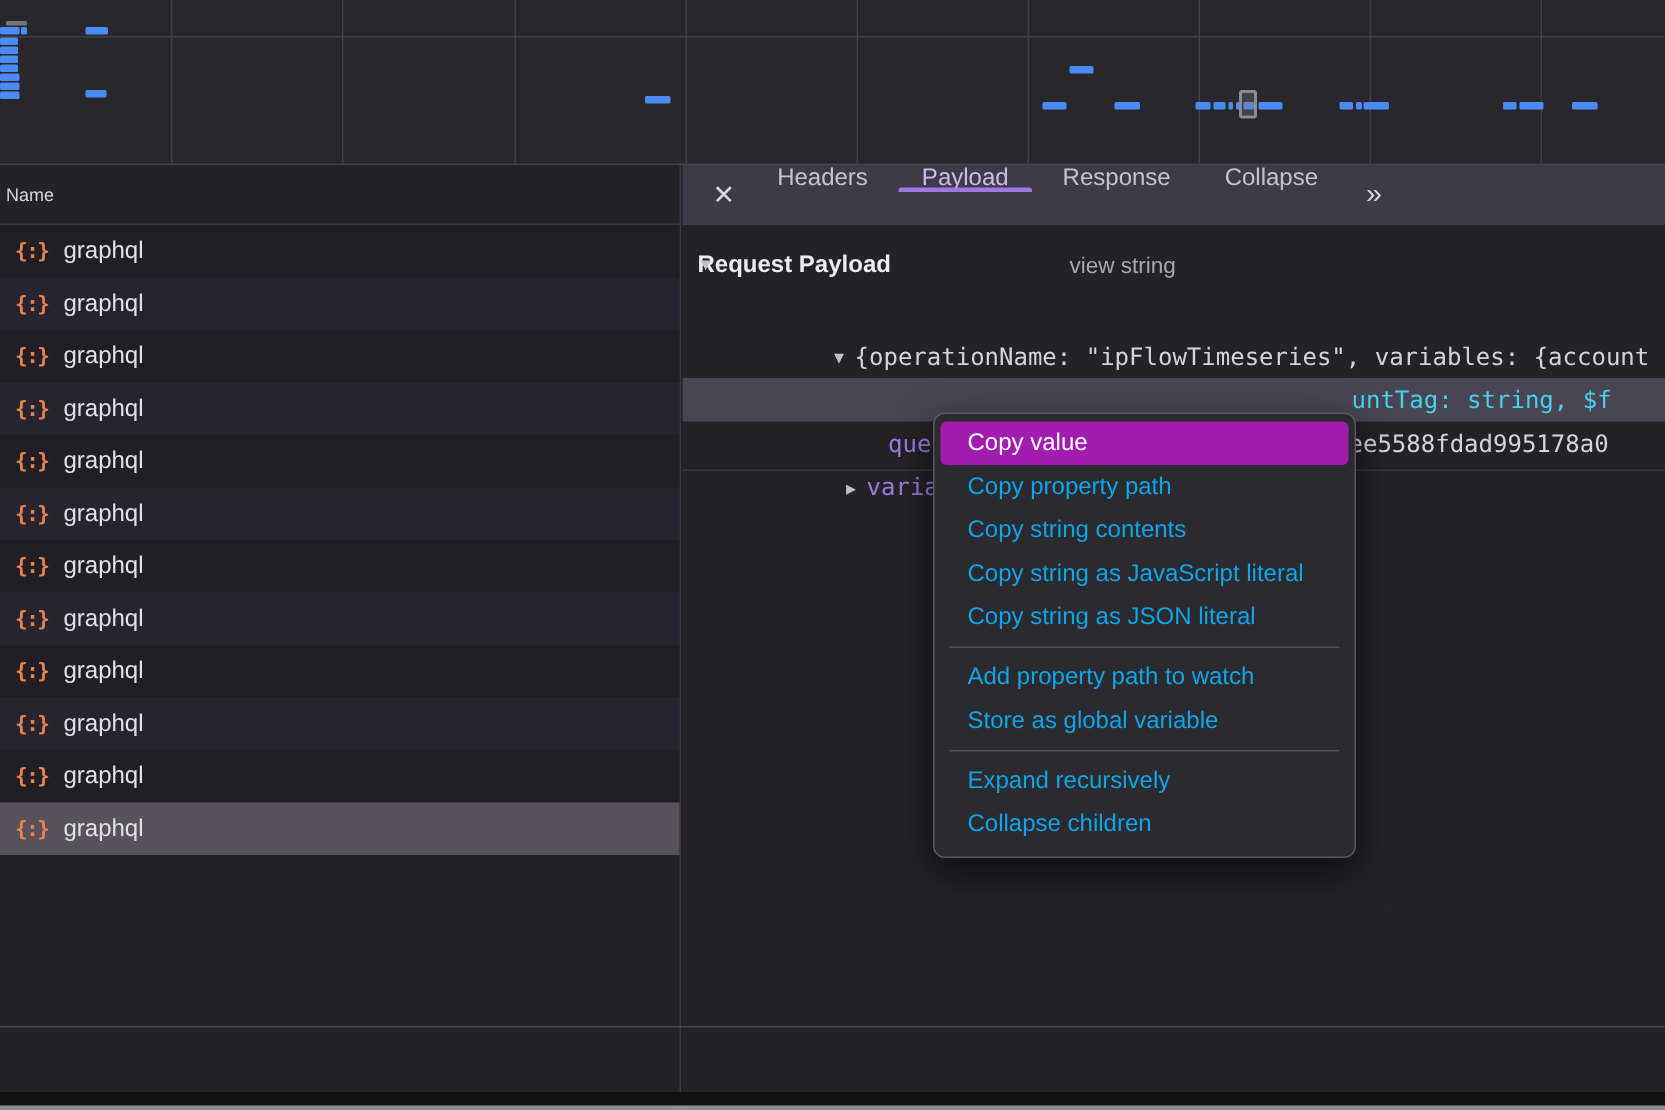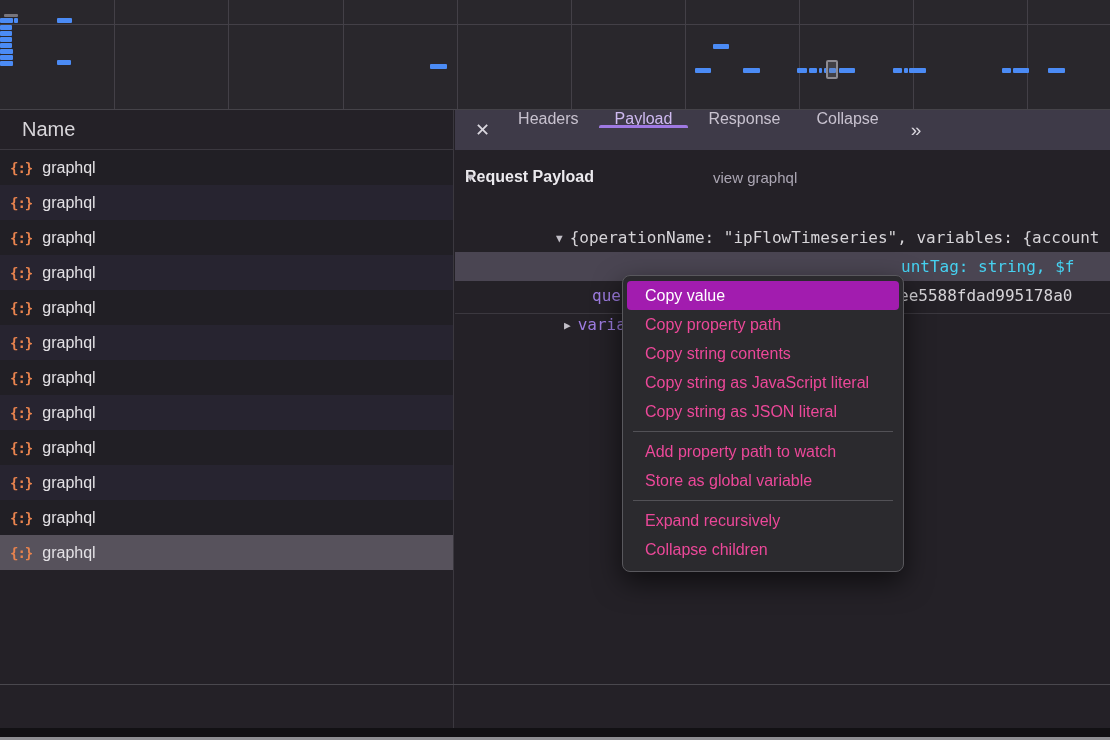--- a/index.html
+++ b/index.html
@@ -11,22 +11,22 @@
             border-bottom:1px solid #454349;box-sizing:border-box;}
   .gridline-v{position:absolute;top:0;bottom:0;width:1px;background:#434047;}
   .gridline-h{position:absolute;left:0;right:0;top:24px;height:1px;background:#434047;}
   .net-bar{position:absolute;background:#4b8bf5;border-radius:1px;}
   .net-bar.gray{background:#77757c;}
   .ov-marker{position:absolute;border:2px solid #8d8b92;background:rgba(130,128,136,.28);border-radius:2px;box-sizing:border-box;}
 
   
   .left-panel{position:absolute;left:0;top:110px;width:454px;bottom:0;
               border-right:1px solid #3b383f;box-sizing:border-box;background:#242127;}
-  .panel-header{height:40px;display:flex;align-items:center;padding-left:22px;
-                border-bottom:1px solid #3b383f;box-sizing:border-box;color:#d8d6da;font-size:20px;}
+  .panel-header{height:40px;display:flex;align-items:center;padding-left:4px;
+                border-bottom:1px solid #3b383f;box-sizing:border-box;color:#d8d6da;font-size:12px;}
   .req-row{height:35px;display:flex;align-items:center;padding-left:10px;gap:10px;
            color:#e3e1e5;font-size:16px;}
   .req-row.odd{background:#211f25;}
   .req-row.even{background:#272430;}
   .req-row.selected{background:#57525c;}
   .json-icon{font-family:"DejaVu Sans Mono",monospace;font-size:14px;font-weight:bold;
              color:#e8834e;letter-spacing:-1px;}
 
   
   .right-panel{position:absolute;left:455px;top:110px;right:0;bottom:0;background:#242127;}
@@ -52,21 +52,21 @@
   .key{color:#9d7ce0;} .str{color:#46d1f0;}
   .row-query{background:#4a4552;}
   .frag-right{position:absolute;top:0;}
   .section-bottom{height:1px;background:#3b383f;margin-top:3px;}
 
   
   .context-menu{position:absolute;left:622px;top:275px;width:282px;background:#2b2a2e;
                 border:1px solid #59585d;border-radius:8px;box-shadow:0 10px 28px rgba(0,0,0,.6);
                 padding:5px 0 7px;z-index:10;box-sizing:border-box;}
   .menu-item{height:29px;line-height:29px;margin:0 4px;padding-left:18px;border-radius:4px;
-             color:#ec4899;font-size:16px;white-space:nowrap;}
+             color:#0ea5e9;font-size:16px;white-space:nowrap;}
   .menu-item.highlighted{background:#a21caf;color:#ffffff;}
   .menu-sep{height:1px;background:#525156;margin:5px 10px;}
 
   
   .footer-divider{position:absolute;left:0;right:0;top:684px;height:1px;background:#4a484e;}
   .bottom-black{position:absolute;left:0;right:0;top:728px;height:9px;background:#121114;}
   .bottom-edge{position:absolute;left:0;right:0;top:737px;height:3px;background:#8e8e92;}
 </style>
 </head>
 <body>
@@ -189,21 +189,21 @@
             <span>Collapse</span>
           </div>
         </div>
       <div class="overflow-btn">»</div>
     </div>
 
     <div class="payload">
       <div class="section-header">
         <span class="tri">▼</span>
         <span class="section-title">Request Payload</span>
-        <span class="view-source">view graphql</span>
+        <span class="view-source">view string</span>
       </div>
 
       <div class="tree-row indent1">
         <span class="tri">▼</span><span>{operationName: "ipFlowTimeseries", variables: {account</span>
       </div>
 
       <div class="tree-row indent2">
         <span class="key">operationName: </span><span class="str">"ipFlowTimeseries"</span>
       </div>
 

